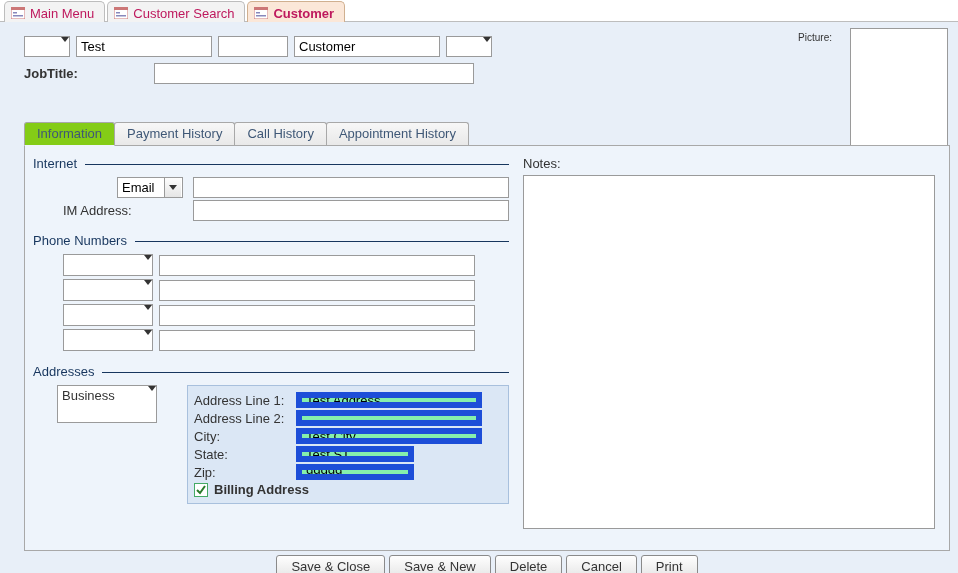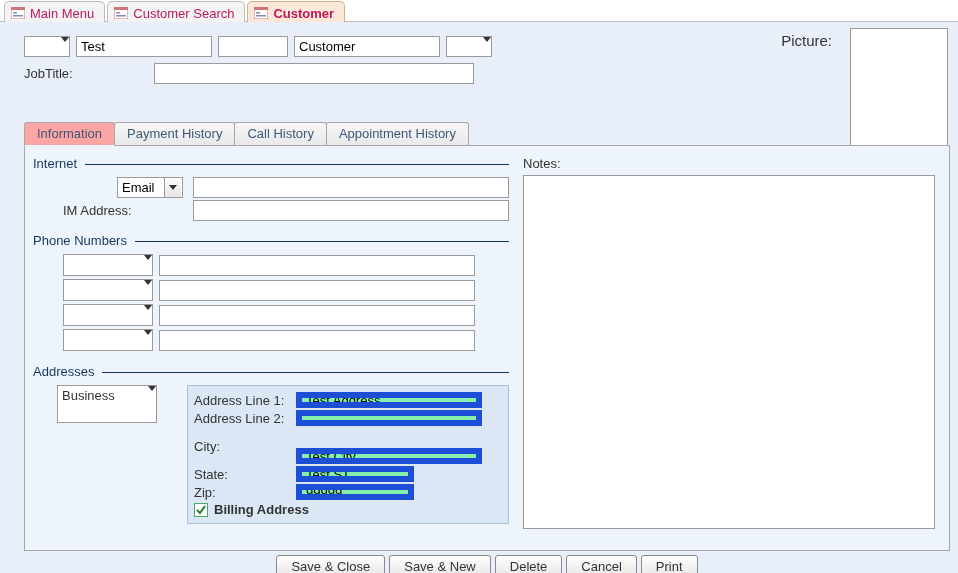--- a/index.html
+++ b/index.html
@@ -99,23 +99,23 @@
     border: 1px solid #9a9a9a;
     height: 21px;
     padding: 0 4px;
     font: inherit;
     outline: none;
   }
 
   .name-row { margin: 8px 0 4px 0; }
 
   .jobtitle-row { margin-top: 6px;}
-  .lbl { color:#333; }
-
-  .picture-lbl { position: absolute; right: 126px; top: 10px; font-size: 15px; }
+  .lbl { color:#333;font-weight:bold; }
+
+  .picture-lbl { position: absolute; right: 126px; top: 10px; font-size: 10px; }
   .picture-box {
     position: absolute; right: 10px; top: 6px;
     width: 98px; height: 118px;
     background: #fff; border: 1px solid #9a9a9a;
   }
 
   .subtabs {
     display: flex;
     margin-top: 38px;
     margin-left: 0;
@@ -126,21 +126,21 @@
     background: linear-gradient(#f7f7f7,#e8e8e8);
     padding: 3px 12px;
     color: #3f5877;
     cursor: pointer;
     border-top-left-radius: 3px;
     border-top-right-radius: 3px;
     margin-right: -1px;
     height: 24px;
   }
   .subtab.active {
-    background: #fca5a5;
+    background: #84cc16;
     border-bottom: 1px solid #eef4fb;
     position: relative;
     z-index: 2;
     font-weight: 400;
   }
   .subtab-panel {
     border: 1px solid #a8a8a8;
     background: #eef4fb;
     margin-top: -1px;
     height: 406px;
@@ -387,21 +387,21 @@
           <div class="arow">
               <span class="albl">Address Line 1:</span>
               <input class="ain" style="width: 186px;" value="Test Address">
             </div>
           <div class="arow">
               <span class="albl">Address Line 2:</span>
               <input class="ain" style="width: 186px;" value="">
             </div>
           <div class="arow">
               <span class="albl">City:</span>
-              <input class="ain" style="width: 186px; margin-top: 20px;" value="Test City">
+              <input class="ain" style="width: 186px;" value="Test City">
             </div>
           <div class="arow">
               <span class="albl">State:</span>
               <input class="ain" style="width: 118px;" value="Test ST">
             </div>
           <div class="arow">
               <span class="albl">Zip:</span>
               <input class="ain" style="width: 118px;" value="99999">
             </div>
           <div class="arow">

